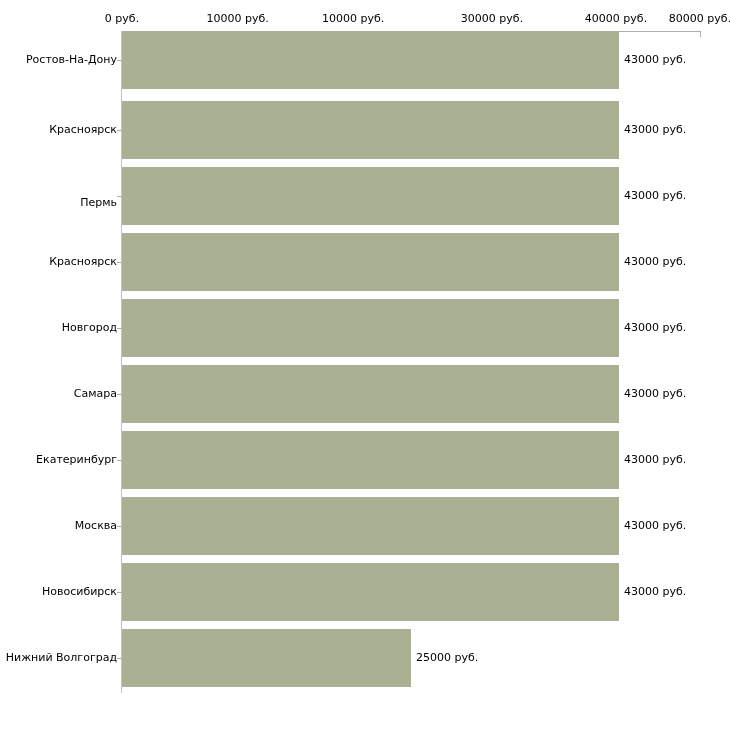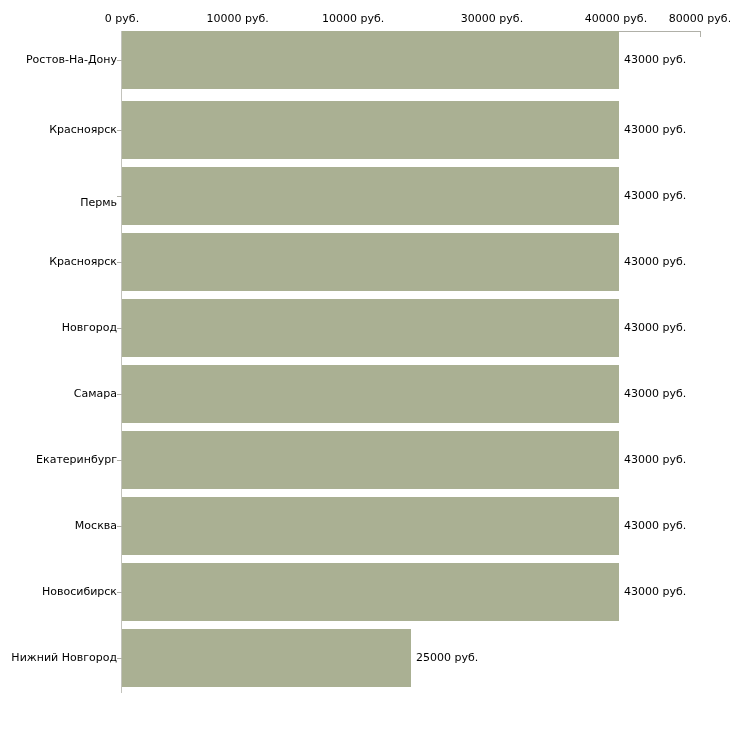--- a/index.html
+++ b/index.html
@@ -156,20 +156,20 @@
         <div class="bar" title="Москва: 43000 руб." style="top: 4px; height: 58px; width: 497.08px; background: rgb(170, 176, 147);"></div>
         <div class="bar-value" style="left: 624.08px; top: 27px;">43000 руб.</div>
       </div>
       <div class="bar-row" style="top: 559px; height: 66px;">
         <div class="cat-label" style="top: 27px;">Новосибирск</div>
         <div class="cat-tick" style="top: 33px;"></div>
         <div class="bar" title="Новосибирск: 43000 руб." style="top: 4px; height: 58px; width: 497.08px; background: rgb(170, 176, 147);"></div>
         <div class="bar-value" style="left: 624.08px; top: 27px;">43000 руб.</div>
       </div>
       <div class="bar-row" style="top: 625px; height: 66px;">
-        <div class="cat-label" style="top: 27px;">Нижний Новгород</div>
+        <div class="cat-label" style="top: 27px;">Нижний Волгоград</div>
         <div class="cat-tick" style="top: 33px;"></div>
         <div class="bar" title="Нижний Новгород: 25000 руб." style="top: 4px; height: 58px; width: 289px; background: rgb(170, 176, 147);"></div>
         <div class="bar-value" style="left: 416px; top: 27px;">25000 руб.</div>
       </div>
     </div>
 
 </div>
 
 </body></html>

